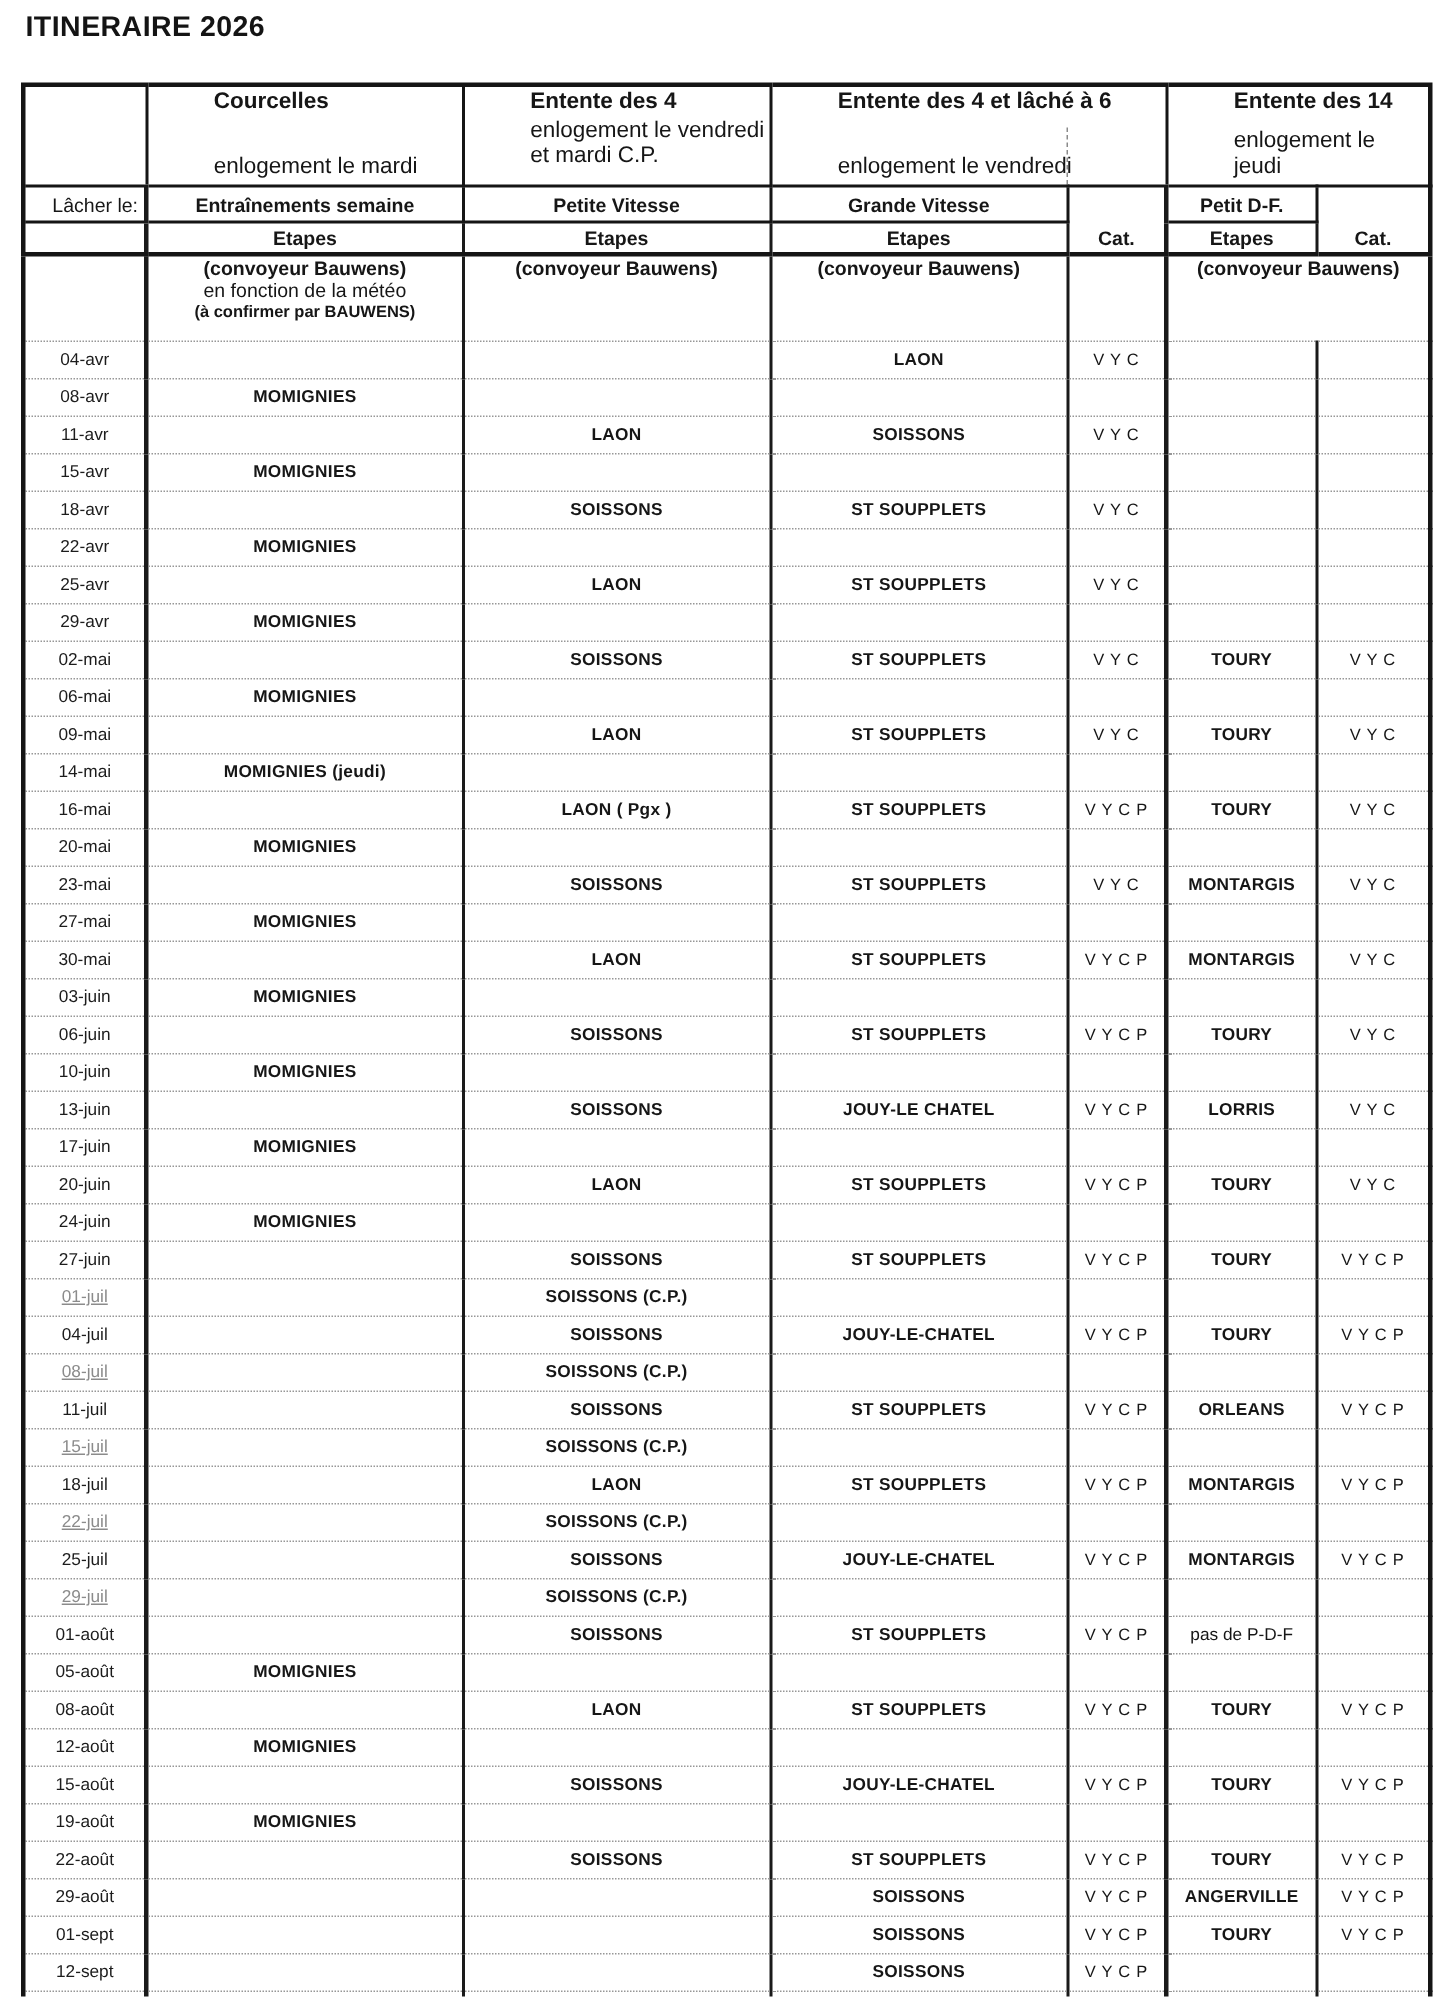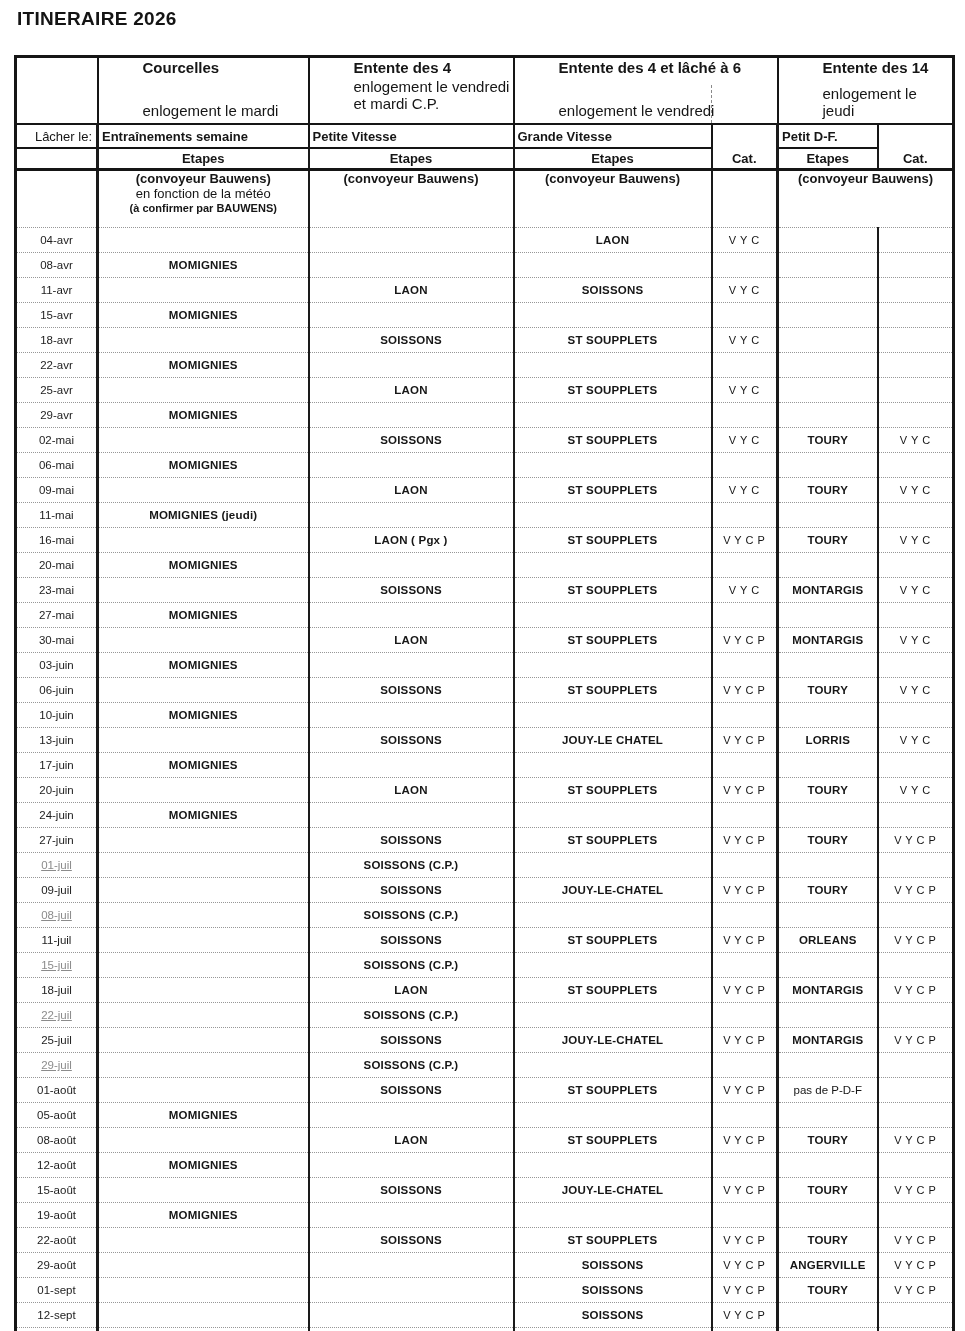--- a/index.html
+++ b/index.html
@@ -37,21 +37,21 @@
     position:relative;font-weight:400;padding-left:44px;
   }
   tr.group-row th .gwrap{display:flex;flex-direction:column;justify-content:space-between;height:63px;}
   tr.group-row th .gwrap.sub-top{justify-content:flex-start;}
   .gname{font-size:15px;font-weight:700;line-height:1.25;padding-top:1px;}
   .gsub{font-size:15px;font-weight:400;line-height:1.15;white-space:normal;padding-bottom:2px;}
   .gdivider{position:absolute;right:65px;top:42%;bottom:0;border-left:1px dashed #8a8a8a;}
 
   tr.cat-row th{
     height:22px;font-size:13px;border-top:2px solid #151515;font-weight:400;
-    text-align:left;vertical-align:middle;
+    text-align:center;vertical-align:middle;
   }
   tr.cat-row th.boxed{font-weight:700;border:2px solid #151515;}
   tr.cat-row th.corner{font-weight:400;text-align:right;padding-right:4px;border-bottom:2px solid #151515;}
 
   tr.etapes-row th{
     height:19px;font-size:13px;font-weight:700;text-align:center;vertical-align:middle;
     border-bottom:3px solid #151515;
   }
 
   
@@ -242,21 +242,21 @@
       <tr>
     <td class="c0 date">09-mai</td>
     <td class="c1 city"></td>
     <td class="c2 city">LAON</td>
     <td class="c3 city">ST SOUPPLETS</td>
     <td class="c4 cat">V Y C</td>
     <td class="c5 city">TOURY</td>
     <td class="cat">V Y C</td>
   </tr>
       <tr>
-    <td class="c0 date">11-mai</td>
+    <td class="c0 date">14-mai</td>
     <td class="c1 city">MOMIGNIES (jeudi)</td>
     <td class="c2 city"></td>
     <td class="c3 city"></td>
     <td class="c4 cat"></td>
     <td class="c5 city"></td>
     <td class="cat"></td>
   </tr>
       <tr>
     <td class="c0 date">16-mai</td>
     <td class="c1 city"></td>
@@ -377,21 +377,21 @@
       <tr>
     <td class="c0 date faint">01-juil</td>
     <td class="c1 city"></td>
     <td class="c2 city">SOISSONS (C.P.)</td>
     <td class="c3 city"></td>
     <td class="c4 cat"></td>
     <td class="c5 city"></td>
     <td class="cat"></td>
   </tr>
       <tr>
-    <td class="c0 date">09-juil</td>
+    <td class="c0 date">04-juil</td>
     <td class="c1 city"></td>
     <td class="c2 city">SOISSONS</td>
     <td class="c3 city">JOUY-LE-CHATEL</td>
     <td class="c4 cat">V Y C P</td>
     <td class="c5 city">TOURY</td>
     <td class="cat">V Y C P</td>
   </tr>
       <tr>
     <td class="c0 date faint">08-juil</td>
     <td class="c1 city"></td>

